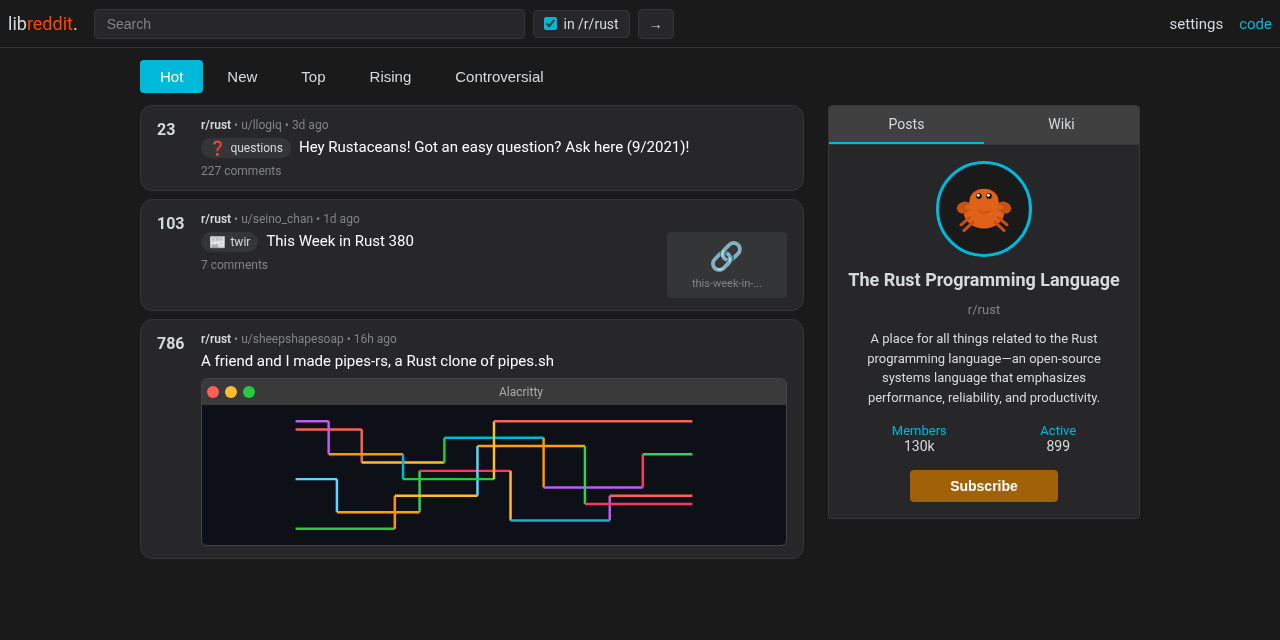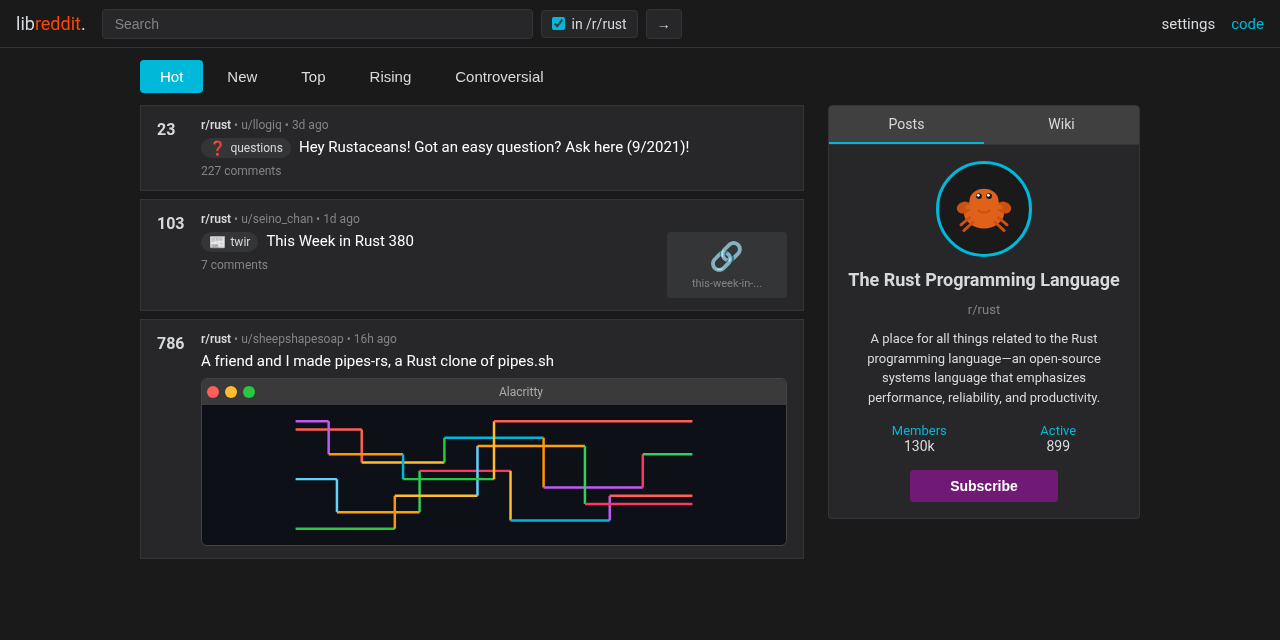--- a/index.html
+++ b/index.html
@@ -9,21 +9,21 @@
       font-family: -apple-system, BlinkMacSystemFont, 'Segoe UI', Roboto, sans-serif;
       font-size: 14px;
     }
 
     
     .header {
       background: #1a1a1b;
       border-bottom: 1px solid #343536;
       display: flex;
       align-items: center;
-      padding: 0 16px;
+      padding: 0 8px;
       height: 48px;
       gap: 16px;
     }
     .logo {
       font-size: 18px;
       color: #d7dadc;
       white-space: nowrap;
     }
     .logo span.lib { color: #d7dadc; }
     .logo span.reddit { color: #ff4500; }
@@ -116,21 +116,21 @@
     .posts-column {
       flex: 1;
       display: flex;
       flex-direction: column;
       gap: 8px;
     }
 
     .post-card {
       background: #272729;
       border: 1px solid #343536;
-      border-radius: 0;
+      border-radius: 12px;
       padding: 12px 16px;
       display: flex;
       gap: 12px;
     }
     .post-score {
       font-size: 16px;
       font-weight: bold;
       color: #d7dadc;
       min-width: 32px;
       padding-top: 2px;
@@ -256,21 +256,21 @@
       display: flex;
       width: 100%;
       justify-content: space-around;
       margin-top: 4px;
       align-items: flex-end;
     }
     .stat-item { text-align: center; }
     .stat-label { font-size: 13px; color: #00b8d9; }
     .stat-value { font-size: 14px; color: #d7dadc; }
     .subscribe-btn {
-      background: #701a75;
+      background: #a16207;
       color: #fff;
       border: none;
       border-radius: 4px;
       padding: 8px 40px;
       font-size: 14px;
       font-weight: bold;
       cursor: pointer;
       margin-top: 4px;
     }
 

